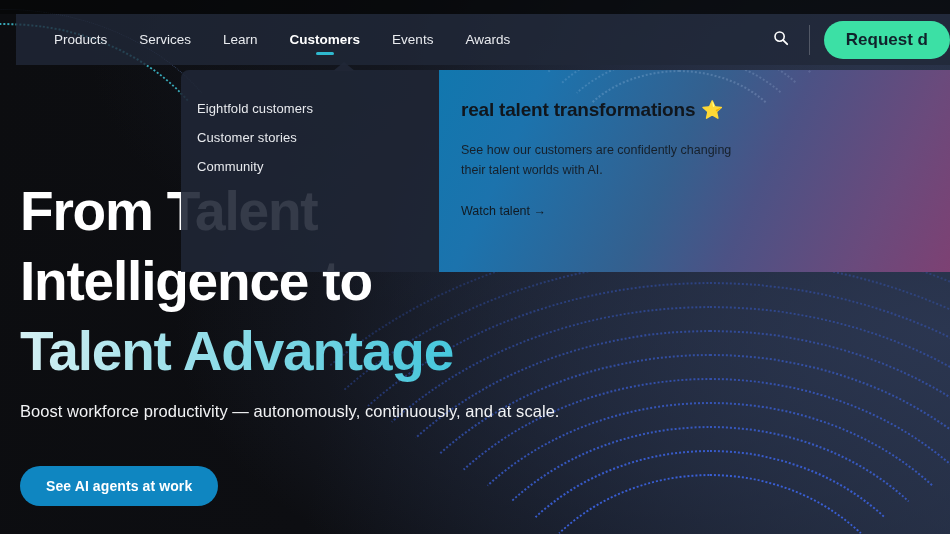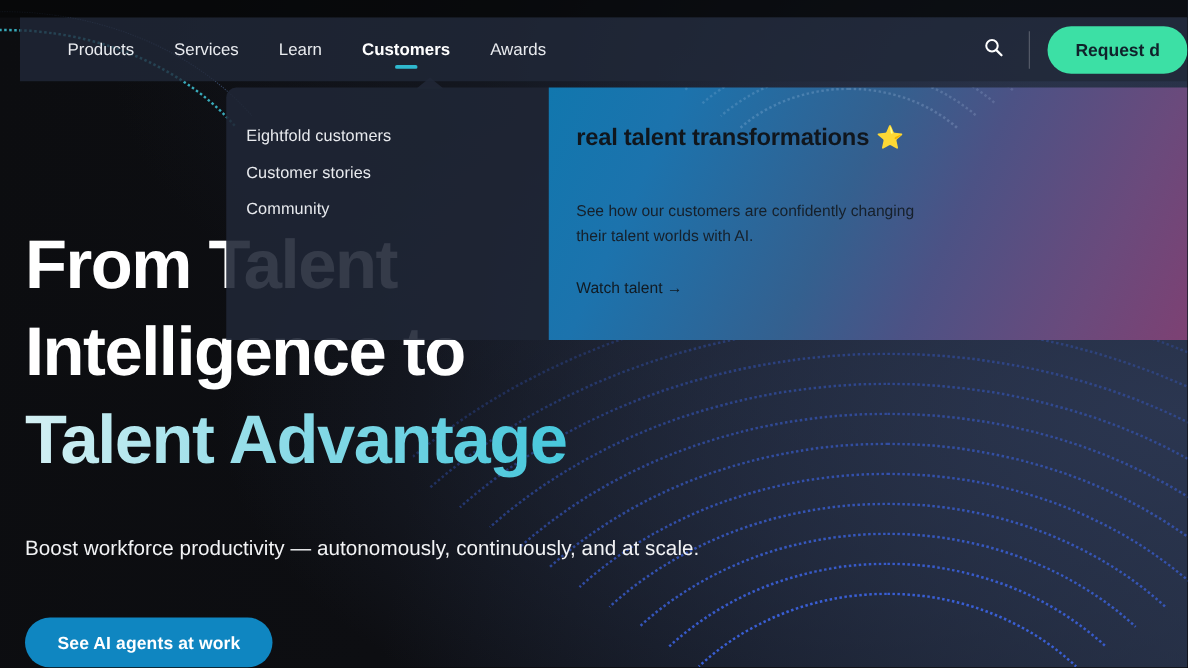--- a/index.html
+++ b/index.html
@@ -122,21 +122,21 @@
   }
   .headline .ln3 {
     background: linear-gradient(90deg, #d4f0f3 0%, #9ee0ea 28%, #52cadd 72%, #2dc3dc 100%);
     -webkit-background-clip: text;
     background-clip: text;
     -webkit-text-fill-color: transparent;
     color: #5cc9dd;
   }
 
   .subhead {
-    margin-top: 44px;
+    margin-top: 16px;
     font-size: 16.5px;
     color: #f2f3f5;
     letter-spacing: 0.05px;
     white-space: nowrap;
   }
 
   .cta {
     margin-top: 45px;
     display: inline-flex;
     align-items: center;
@@ -225,21 +225,21 @@
   }
   .demo-btn {
     display: inline-flex;
     align-items: center;
     height: 38px;
     padding: 0 22px;
     border: none;
     border-radius: 20px;
     background: #3ce0a5;
     color: #10222b;
-    font-size: 14px;
+    font-size: 17px;
     font-weight: 700;
     font-family: "Liberation Sans", sans-serif;
     cursor: pointer;
     white-space: nowrap;
   }
 
   
   .dropdown {
     position: absolute;
     left: 147px;
@@ -319,21 +319,21 @@
     letter-spacing: -0.2px;
     z-index: 2;
   }
   .promo-star {
     font-size: 18px;
     margin-left: 6px;
     filter: none;
   }
   .promo-body {
     position: relative;
-    margin-top: 36px;
+    margin-top: 18px;
     font-size: 12.5px;
     color: #16202b;
     line-height: 20px;
     max-width: 285px;
     z-index: 2;
   }
   .promo-link {
     position: relative;
     display: inline-block;
     margin-top: 24px;
@@ -432,20 +432,23 @@
         <span>Services</span>
       </div>
       <div class="nav-item">
         <span>Learn</span>
       </div>
       <div class="nav-item active">
         <span>Customers</span>
         <span class="nav-underline"></span>
       </div>
       <div class="nav-item">
+        <span>Events</span>
+      </div>
+      <div class="nav-item">
         <span>Awards</span>
       </div>
     </div>
 
     <div class="nav-right">
       <button class="search-btn">
         <span>
           <svg width="16" height="16" viewBox="0 0 16 16" fill="none" aria-hidden="true">
             <circle cx="6.6" cy="6.6" r="4.6" stroke="#ffffff" stroke-width="1.6"></circle>
             <line x1="10.1" y1="10.1" x2="14.2" y2="14.2" stroke="#ffffff" stroke-width="1.8" stroke-linecap="round"></line>

